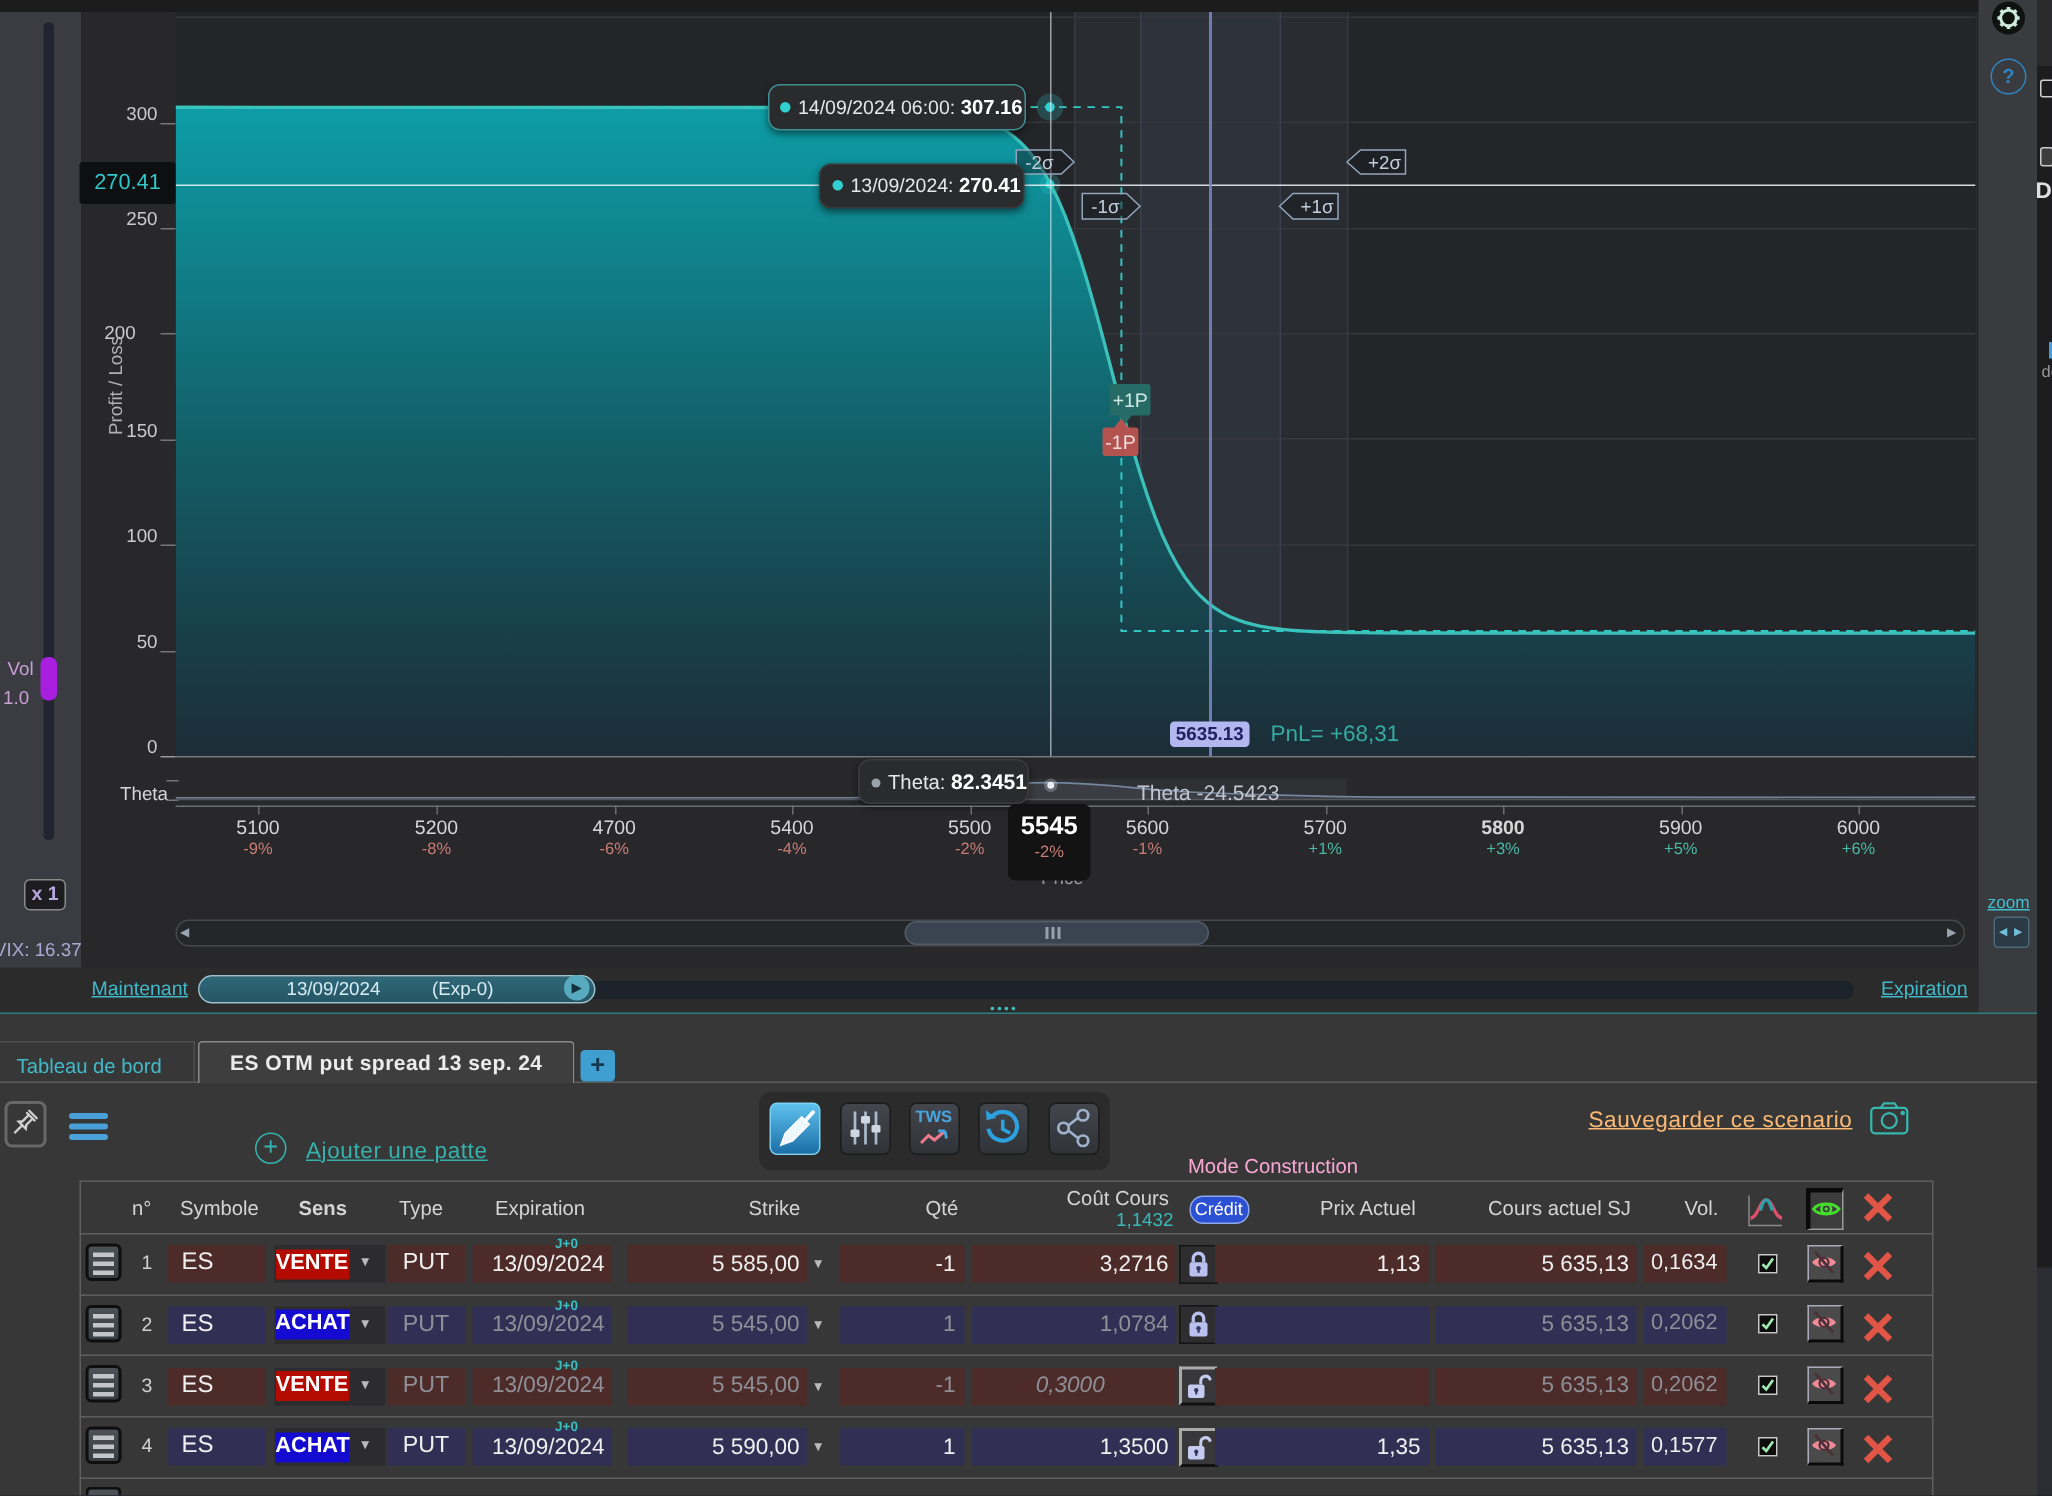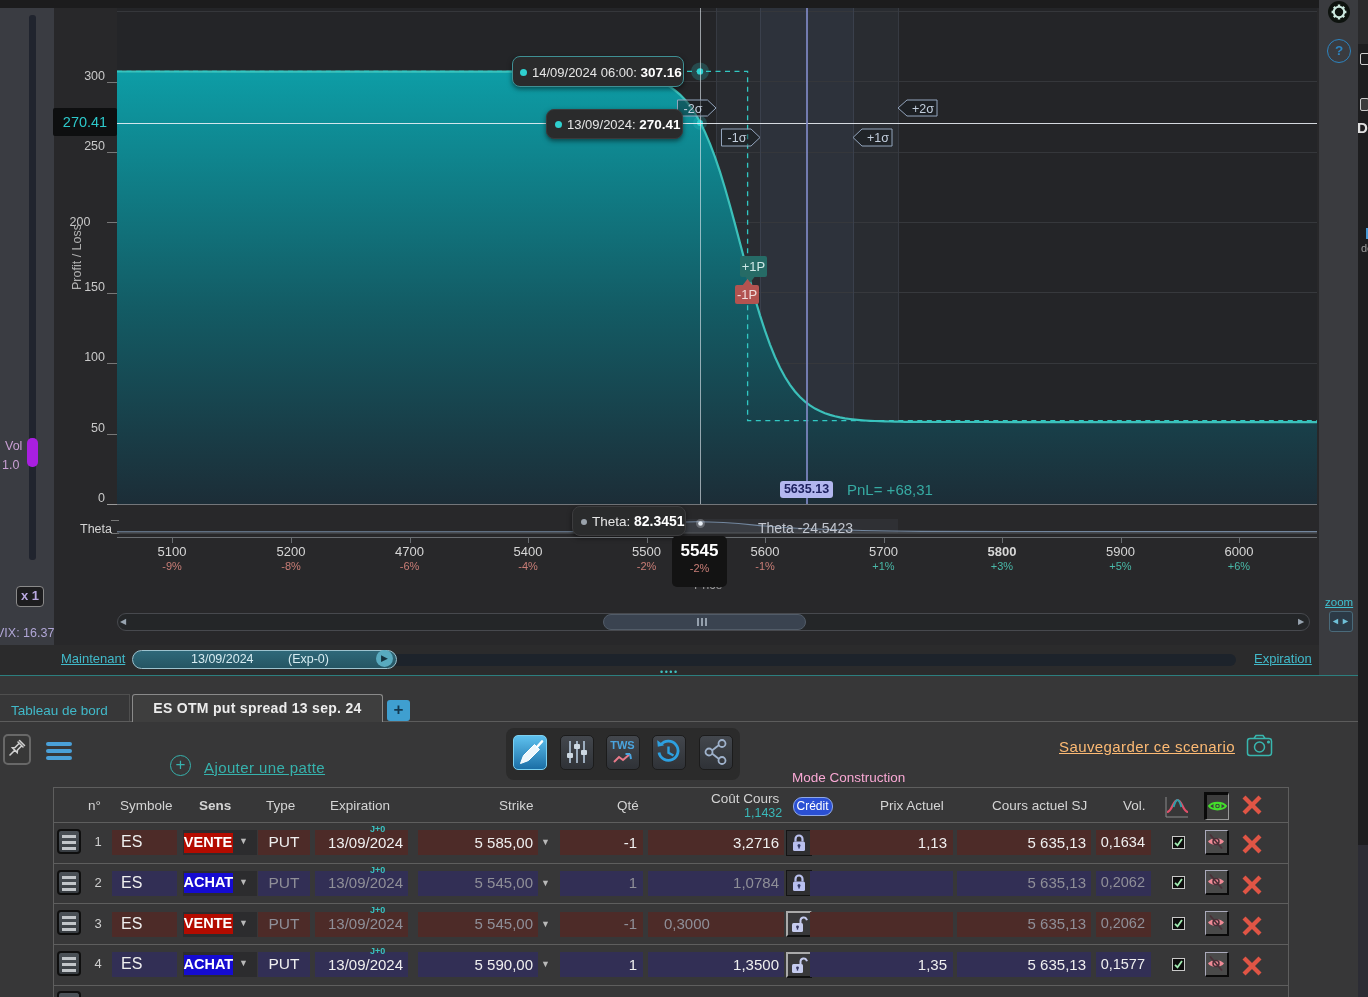--- a/index.html
+++ b/index.html
@@ -427,21 +427,21 @@
 <div class="abs" style="left:258px;top:238.5px;width:52px;text-align:center;color:#8f8f98;font-size:15.5px;">PUT</div>
 <div class="abs" style="left:315px;top:235.5px;width:93px;height:25px;background:#4d2b28;"></div>
 <div class="abs" style="left:319px;top:239.0px;width:93px;text-align:center;color:#8f8f98;font-size:15px;">13/09/2024</div>
 <div class="abs" style="left:370px;top:229.3px;color:#39c0c0;font-size:9px;font-weight:bold;">J+0</div>
 <div class="abs" style="left:418px;top:235.5px;width:119.5px;height:25px;background:#4d2b28;"></div>
 <div class="abs" style="left:418px;top:239.0px;width:115px;text-align:right;color:#8f8f98;font-size:15px;">5 545,00</div>
 <div class="abs" style="left:541px;top:242.5px;color:#b9b9b9;font-size:9px;">▼</div>
 <div class="abs" style="left:560px;top:235.5px;width:83px;height:25px;background:#4d2b28;"></div>
 <div class="abs" style="left:560px;top:239.0px;width:77px;text-align:right;color:#8f8f98;font-size:15px;">-1</div>
 <div class="abs" style="left:648px;top:235.5px;width:135.5px;height:25px;background:#4d2b28;"></div>
-<div class="abs" style="left:664px;top:239.0px;width:131px;text-align:left;color:#8f8f98;font-size:15px;">0,3000</div>
+<div class="abs" style="left:648px;top:239.0px;width:131px;text-align:center;color:#8f8f98;font-size:15px;font-style:italic;">0,3000</div>
 <div class="abs" style="left:786px;top:235.0px;width:26px;height:26px;background:#38383a;border-top:2px solid #aaa;border-left:2px solid #aaa;border-right:2px solid #111;border-bottom:2px solid #111;">
 <svg width="22" height="22" viewBox="0 0 22 22">
           <rect x="4" y="10" width="11" height="9" rx="1.5" fill="#c5cbee"></rect>
           <path d="M12.5 10 V7.5 A3.2 3.2 0 0 1 18.6 6.3 L18.9 7.2" fill="none" stroke="#c5cbee" stroke-width="2"></path>
           <circle cx="9.5" cy="13.8" r="1.4" fill="#33355e"></circle>
           <rect x="8.8" y="13.8" width="1.4" height="2.8" fill="#33355e"></rect>
         </svg></div>
 <div class="abs" style="left:810px;top:235.5px;width:143px;height:25px;background:#4d2b28;"></div>
 <div class="abs" style="left:957px;top:235.5px;width:134px;height:25px;background:#4d2b28;"></div>
 <div class="abs" style="left:957px;top:239.0px;width:129px;text-align:right;color:#8f8f98;font-size:15px;">5 635,13</div>

